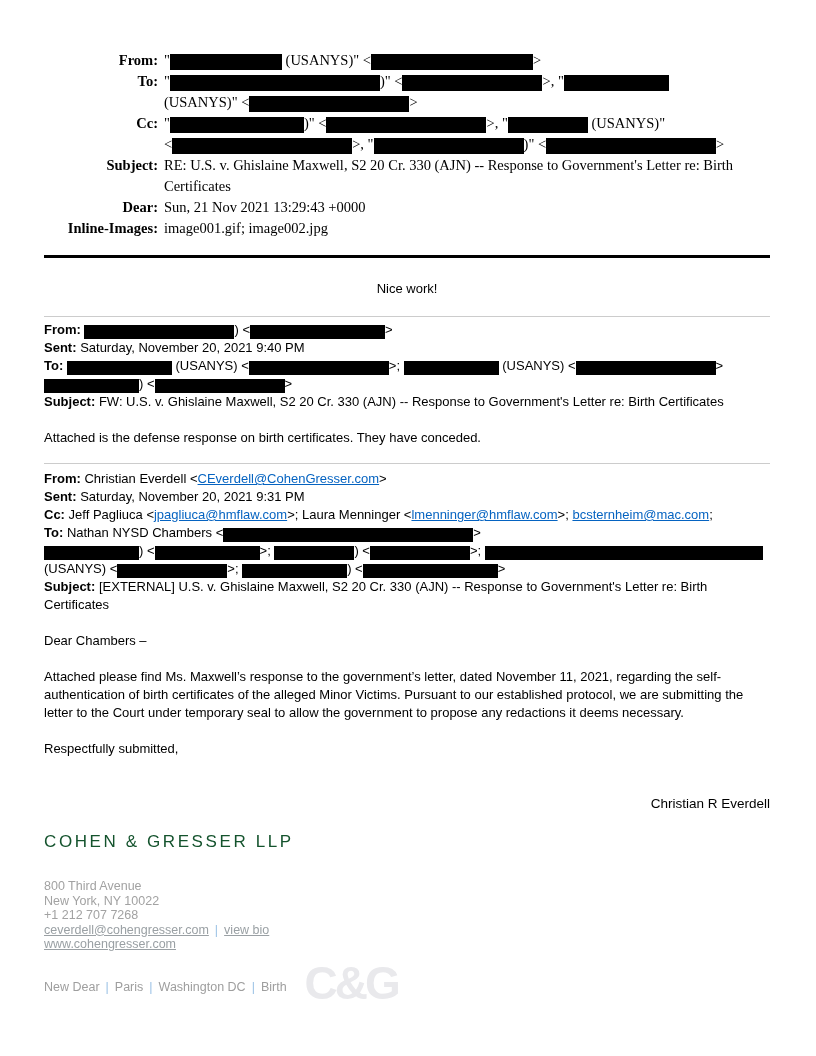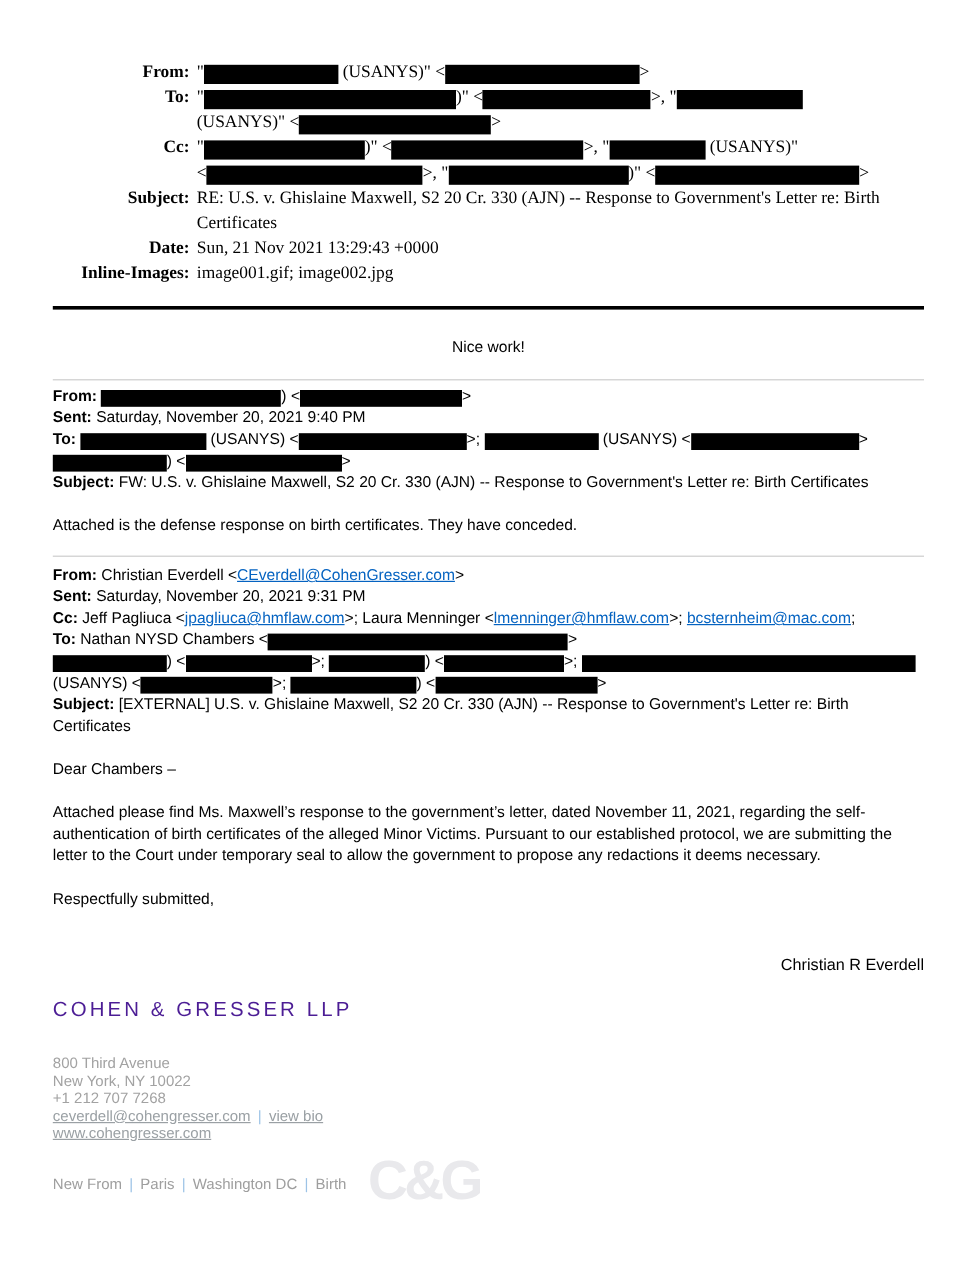--- a/index.html
+++ b/index.html
@@ -21,21 +21,21 @@
   .comment{margin-top:22px;text-align:center;}
   .sep{height:1px;background:#ccc;}
   .sep-a{margin:18px 0 4px 0;}
   .sep-b{margin:16px 0 6px 0;}
   .m-line b{font-weight:bold;}
   .para{margin-top:18px;}
   a.link{color:#0563C1;text-decoration:underline;cursor:pointer;}
 
   
   .sig-name{margin-top:37px;font-size:13.5px;text-align:right;}
-  .logotype{margin-top:20px;font-size:17px;letter-spacing:2.6px;color:#4c1d95;white-space:nowrap;}
+  .logotype{margin-top:20px;font-size:17px;letter-spacing:2.6px;color:#14532d;white-space:nowrap;}
   .sig-gray{margin-top:28px;color:#a2a2a2;font-size:12.5px;line-height:14.5px;}
   a.sig-link{color:#9aa0a4;text-decoration:underline;cursor:pointer;}
   .pipe{color:#9dc3e6;margin:0 6px;}
   .cities-row{display:flex;align-items:flex-end;margin-top:12px;}
   .cities{color:#9e9e9e;font-size:12.5px;}
   .cg-logo{font-weight:bold;font-size:46px;line-height:38px;color:#e9e9ec;letter-spacing:-3px;margin-left:18px;margin-bottom:-6px;font-family:"Liberation Sans",sans-serif;}
 </style>
 </head>
 <body>
 
@@ -62,21 +62,21 @@
           <div><span>&lt;</span><span class="redact" style="width: 180px;"></span><span>&gt;, "</span><span class="redact" style="width: 150px;"></span><span>)" &lt;</span><span class="redact" style="width: 170px;"></span><span>&gt;</span></div>
         </div>
       </div>
       <div class="h-row">
         <div class="h-label">Subject:</div>
         <div class="h-value">
           <div><span>RE: U.S. v. Ghislaine Maxwell, S2 20 Cr. 330 (AJN) -- Response to Government's Letter re: Birth Certificates</span></div>
         </div>
       </div>
       <div class="h-row">
-        <div class="h-label">Date:</div>
+        <div class="h-label">Dear:</div>
         <div class="h-value">
           <div><span>Sun, 21 Nov 2021 13:29:43 +0000</span></div>
         </div>
       </div>
       <div class="h-row">
         <div class="h-label">Inline-Images:</div>
         <div class="h-value">
           <div><span>image001.gif; image002.jpg</span></div>
         </div>
       </div>
@@ -121,19 +121,19 @@
       <div>
         <a class="sig-link">ceverdell@cohengresser.com</a><span class="pipe">|</span><a class="sig-link">view bio</a>
       </div>
       <div>
         <a class="sig-link">www.cohengresser.com</a>
       </div>
     </div>
 
     <div class="cities-row">
       <div class="cities">
-        <span>New From</span><span class="pipe">|</span><span>Paris</span><span class="pipe">|</span><span>Washington DC</span><span class="pipe">|</span><span>Birth</span>
+        <span>New Dear</span><span class="pipe">|</span><span>Paris</span><span class="pipe">|</span><span>Washington DC</span><span class="pipe">|</span><span>Birth</span>
       </div>
       <span class="cg-logo">C&amp;G</span>
     </div>
   </div>
 
 </div>
 
 </body></html>

